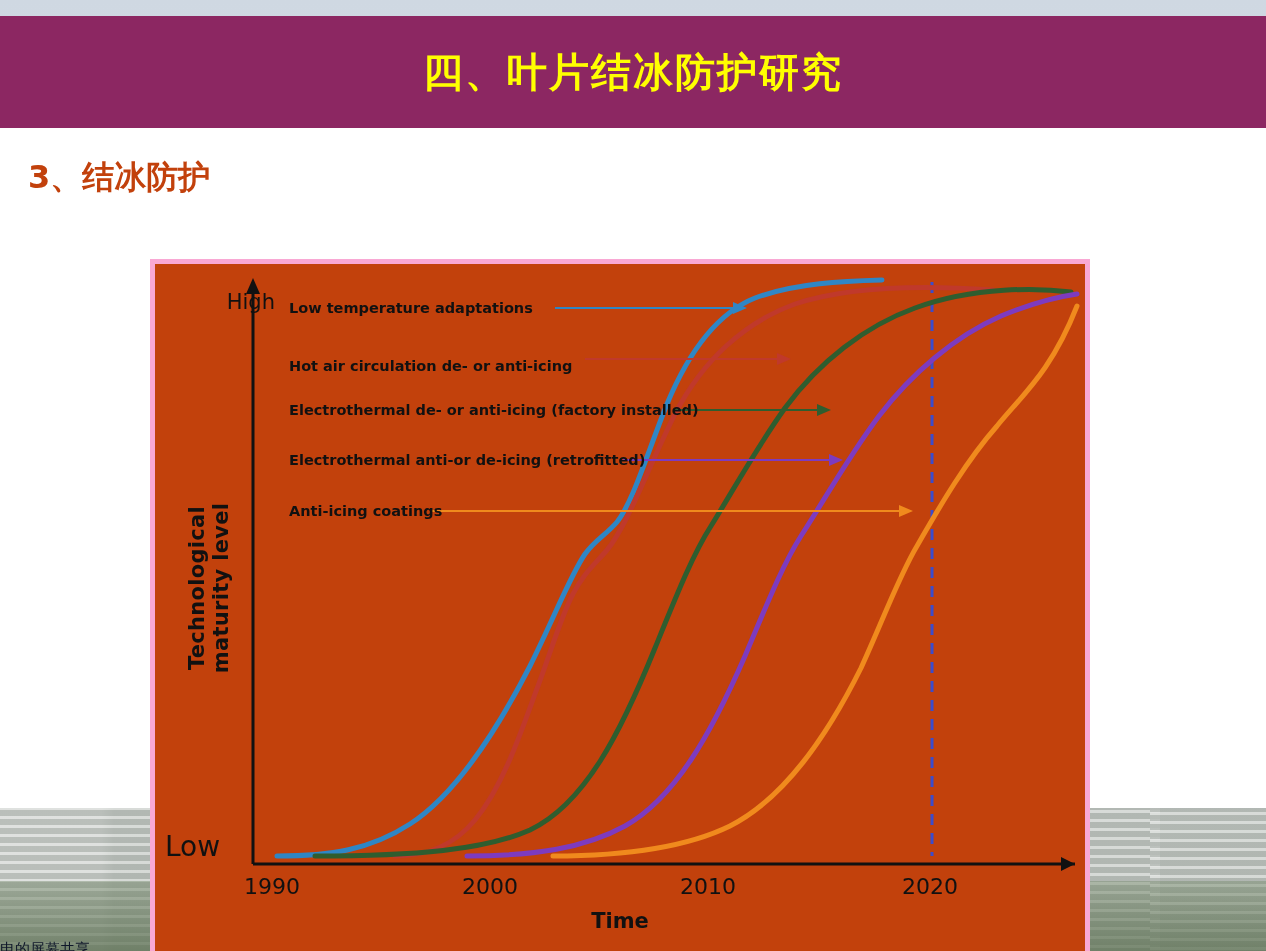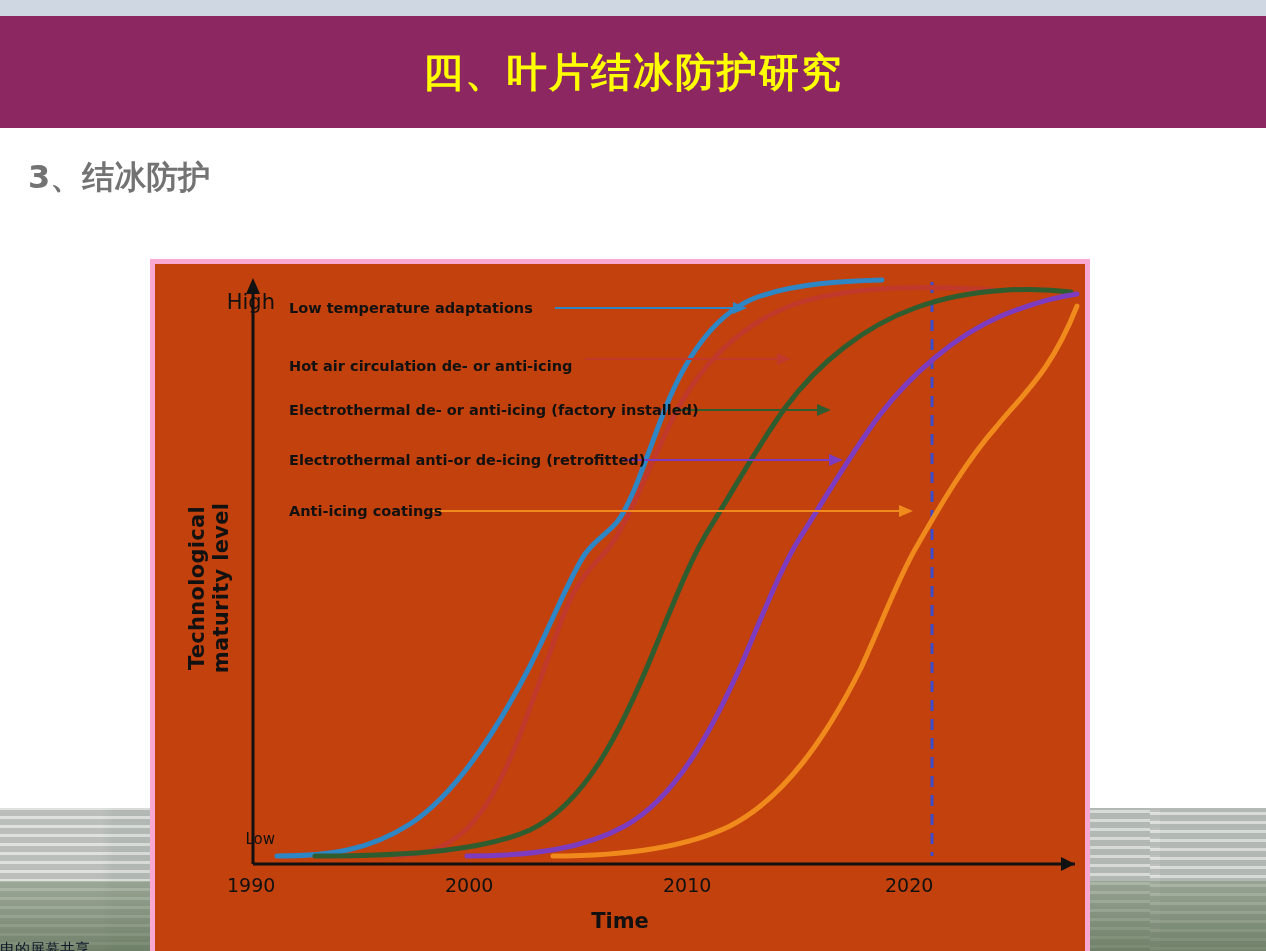--- a/index.html
+++ b/index.html
@@ -38,46 +38,46 @@
     position:absolute;left:0;top:0;width:1266px;height:112px;
     background:#8c2762;
     display:flex;align-items:center;justify-content:center;
   }
   #title-text{
     color:#ffff00;font-size:40px;font-weight:bold;letter-spacing:2px;
     font-family:"DejaVu Sans","Liberation Sans",sans-serif;
   }
   #subtitle{
     position:absolute;left:28px;top:140px;
-    color:#737373;font-size:32px;font-weight:bold;
+    color:#c2410c;font-size:32px;font-weight:bold;
     font-family:"DejaVu Sans","Liberation Sans",sans-serif;
   }
 
   
   #figure{
     position:absolute;left:150px;top:243px;width:930px;height:703px;
     background:#c2410c;border:5px solid #f9a8d4;
     overflow:hidden;
   }
   #plot-svg{position:absolute;left:0;top:0;}
 
   .axis-label{
     position:absolute;font-family:"DejaVu Sans","Liberation Sans",sans-serif;
     color:#111;font-weight:bold;
   }
   #ylab{
     left:-76px;top:300px;width:260px;text-align:center;
     transform:rotate(-90deg);font-size:21px;letter-spacing:.3px;
   }
   #xlab{left:0;top:645px;width:930px;text-align:center;font-size:21px;}
-  .tick-x{position:absolute;top:610px;font-size:19px;color:#111;
-     font-family:"DejaVu Sans","Liberation Sans",sans-serif;width:90px;}
+  .tick-x{position:absolute;top:610px;font-size:22px;color:#111;
+     font-family:"DejaVu Sans","Liberation Sans",sans-serif;text-align:center;width:90px;}
   #tick-high{position:absolute;left:10px;top:26px;width:110px;text-align:right;font-size:21px;color:#111;
      font-family:"DejaVu Sans","Liberation Sans",sans-serif;}
-  #tick-low{position:absolute;left:10px;top:566px;width:110px;text-align:right;font-size:15px;color:#111;
+  #tick-low{position:absolute;left:10px;top:566px;width:110px;font-size:28px;color:#111;
      font-family:"DejaVu Sans","Liberation Sans",sans-serif;}
 
   .legend-text{
     position:absolute;font-size:14.5px;font-weight:bold;color:#111;
     font-family:"DejaVu Sans","Liberation Sans",sans-serif;white-space:nowrap;
   }
 
   
   #share-note{
     position:absolute;left:0;bottom:8px;color:#0f172a;font-size:15px;

